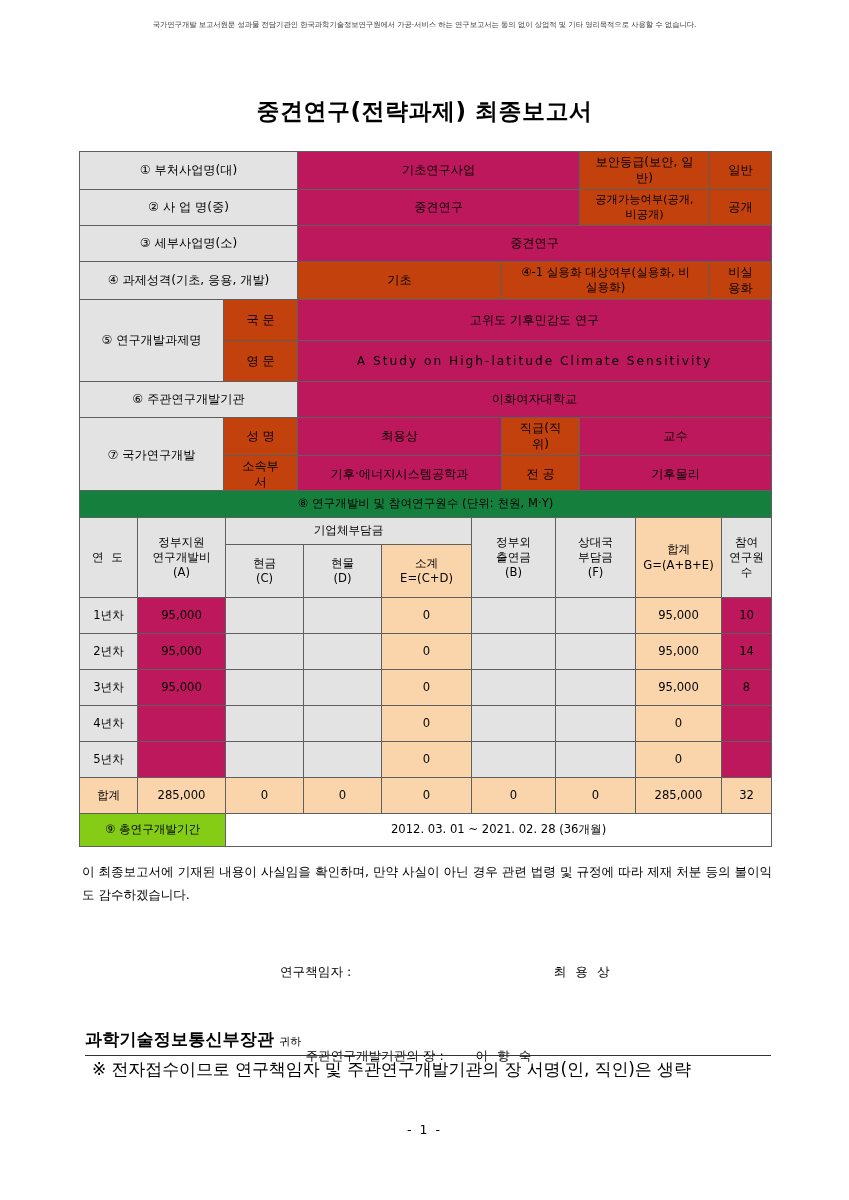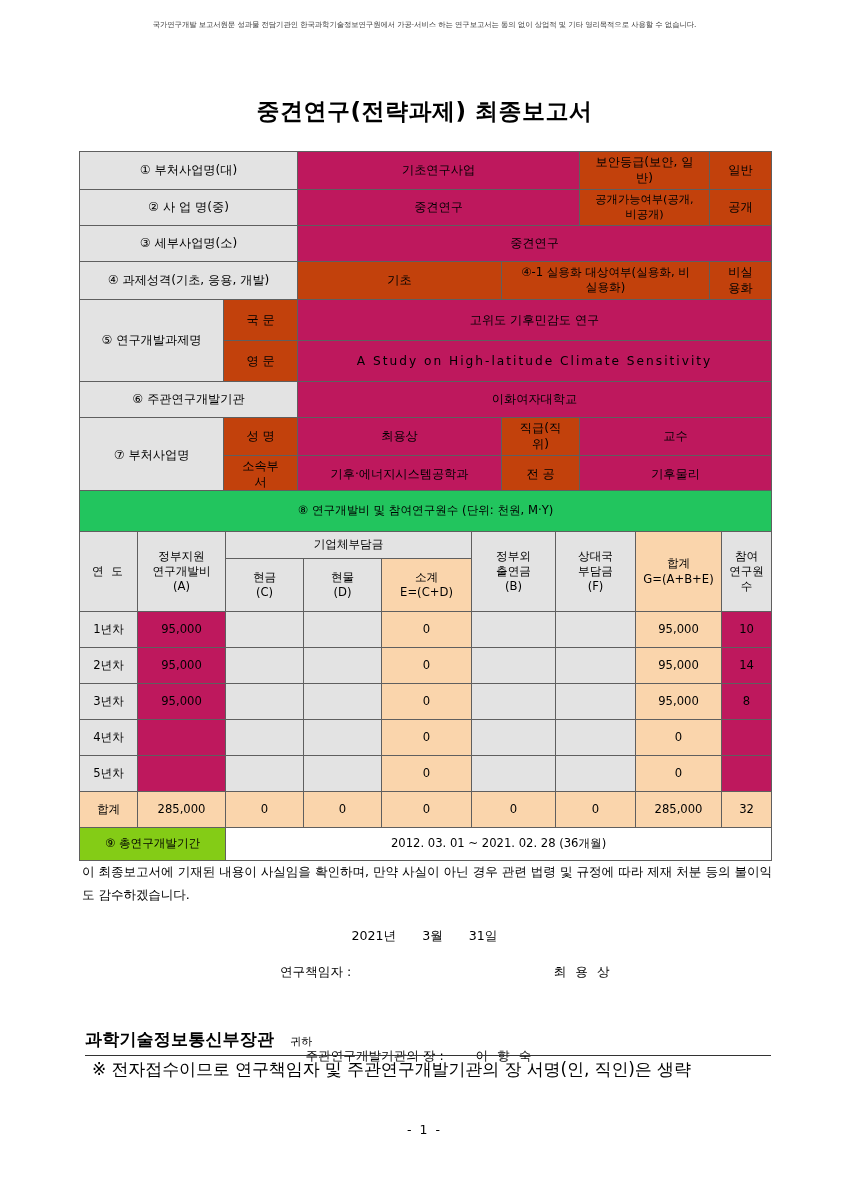--- a/index.html
+++ b/index.html
@@ -92,22 +92,22 @@
   table.budget td {
     border: 1px solid #5f5f5f;
     font-size: 11.6px;
     text-align: center;
     vertical-align: middle;
     padding: 1px 2px;
     line-height: 1.3;
     box-sizing: border-box;
   }
   td.bsec {
-    background: #22c55e;
-    height: 41px;
+    background: #15803d;
+    height: 27px;
     font-size: 12.6px;
     font-weight: normal;
   }
   td.bhead {
     background: #e3e3e3;
     height: 40px;
   }
   td.bhead-o {
     background: #fad5ac;
     height: 40px;
@@ -175,21 +175,21 @@
     border-bottom: 1.4px solid #333;
     padding-bottom: 4px;
   }
   .minister .m-name {
     font-size: 17px;
     font-weight: bold;
     letter-spacing: 0.2px;
   }
   .minister .m-suffix {
     font-size: 11px;
-    margin-left: 16px;
+    margin-left: 5px;
   }
   .note {
     position: absolute;
     top: 1058px;
     left: 92px;
     width: 690px;
     font-size: 17px;
     letter-spacing: -0.1px;
   }
   .pagenum {
@@ -250,21 +250,21 @@
       </tr>
       <tr>
         <td class="lblc" style="height:41px">영  문</td>
         <td class="val sp2" colspan="4">A Study on High-latitude Climate Sensitivity</td>
       </tr>
       <tr>
         <td class="lbl" colspan="2">⑥ 주관연구개발기관</td>
         <td class="val" colspan="4">이화여자대학교</td>
       </tr>
       <tr>
-        <td class="lbl" rowspan="2" style="height:76px">⑦ 부처사업명</td>
+        <td class="lbl" rowspan="2" style="height:76px">⑦ 국가연구개발</td>
         <td class="lblc" style="height:38px">성  명</td>
         <td class="val">최용상</td>
         <td class="lblc">직급(직위)</td>
         <td class="val" colspan="2">교수</td>
       </tr>
       <tr>
         <td class="lblc" style="height:38px">소속부서</td>
         <td class="val">기후·에너지시스템공학과</td>
         <td class="lblc">전  공</td>
         <td class="val" colspan="2">기후물리</td>
@@ -398,23 +398,20 @@
       </tr>
       <tr>
         <td class="period-lbl" colspan="2">⑨ 총연구개발기간</td>
         <td class="period-val" colspan="7">2012. 03. 01 ~ 2021. 02. 28 (36개월)</td>
       </tr>
     </tbody>
   </table>
 
   <div class="statement">이 최종보고서에 기재된 내용이 사실임을 확인하며, 만약 사실이 아닌 경우 관련 법령 및 규정에 따라 제재 처분 등의 불이익도 감수하겠습니다.</div>
 
-  <div class="sign-date">
-    <span>2021년</span><span class="gap"></span><span>3월</span><span class="gap"></span><span>31일</span>
-  </div>
 
   <div class="sign-row sign-pi">
     <span class="label">연구책임자 :</span><span class="name">최 용 상</span>
   </div>
 
   <div class="sign-row sign-org">
     <span class="label">주관연구개발기관의 장 :</span><span class="name">이 향 숙</span>
   </div>
 
   <div class="minister">

